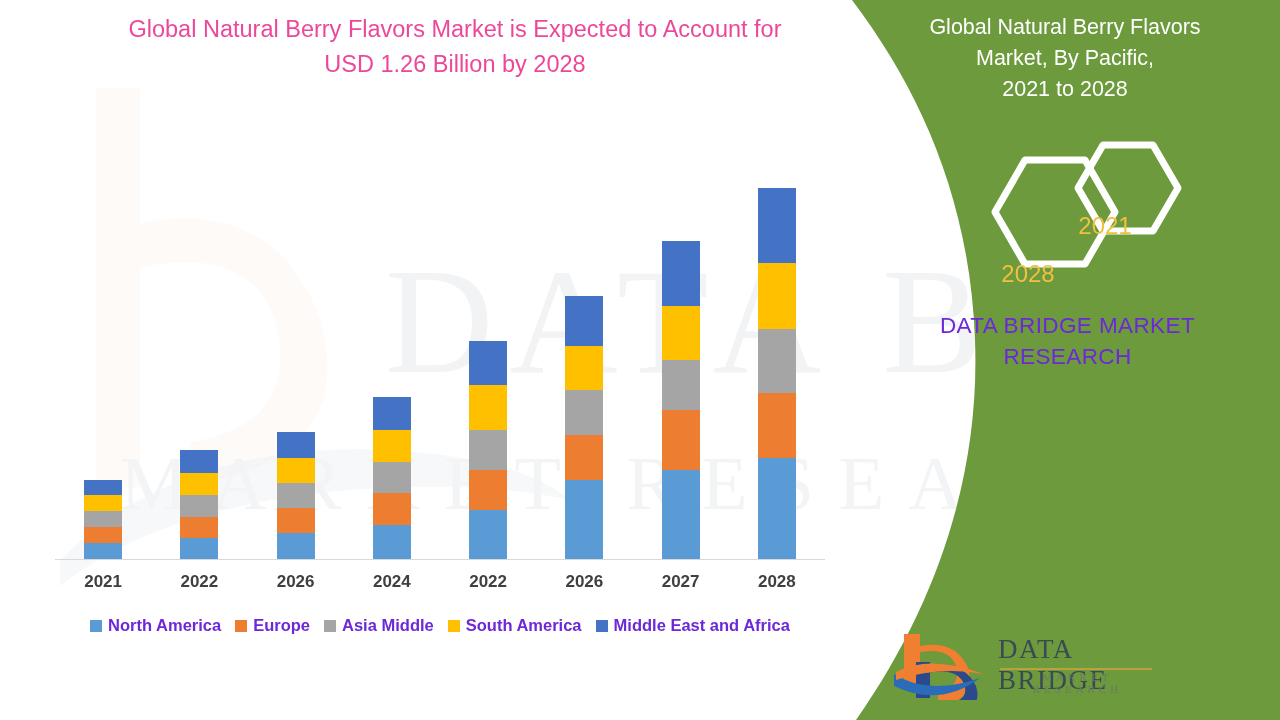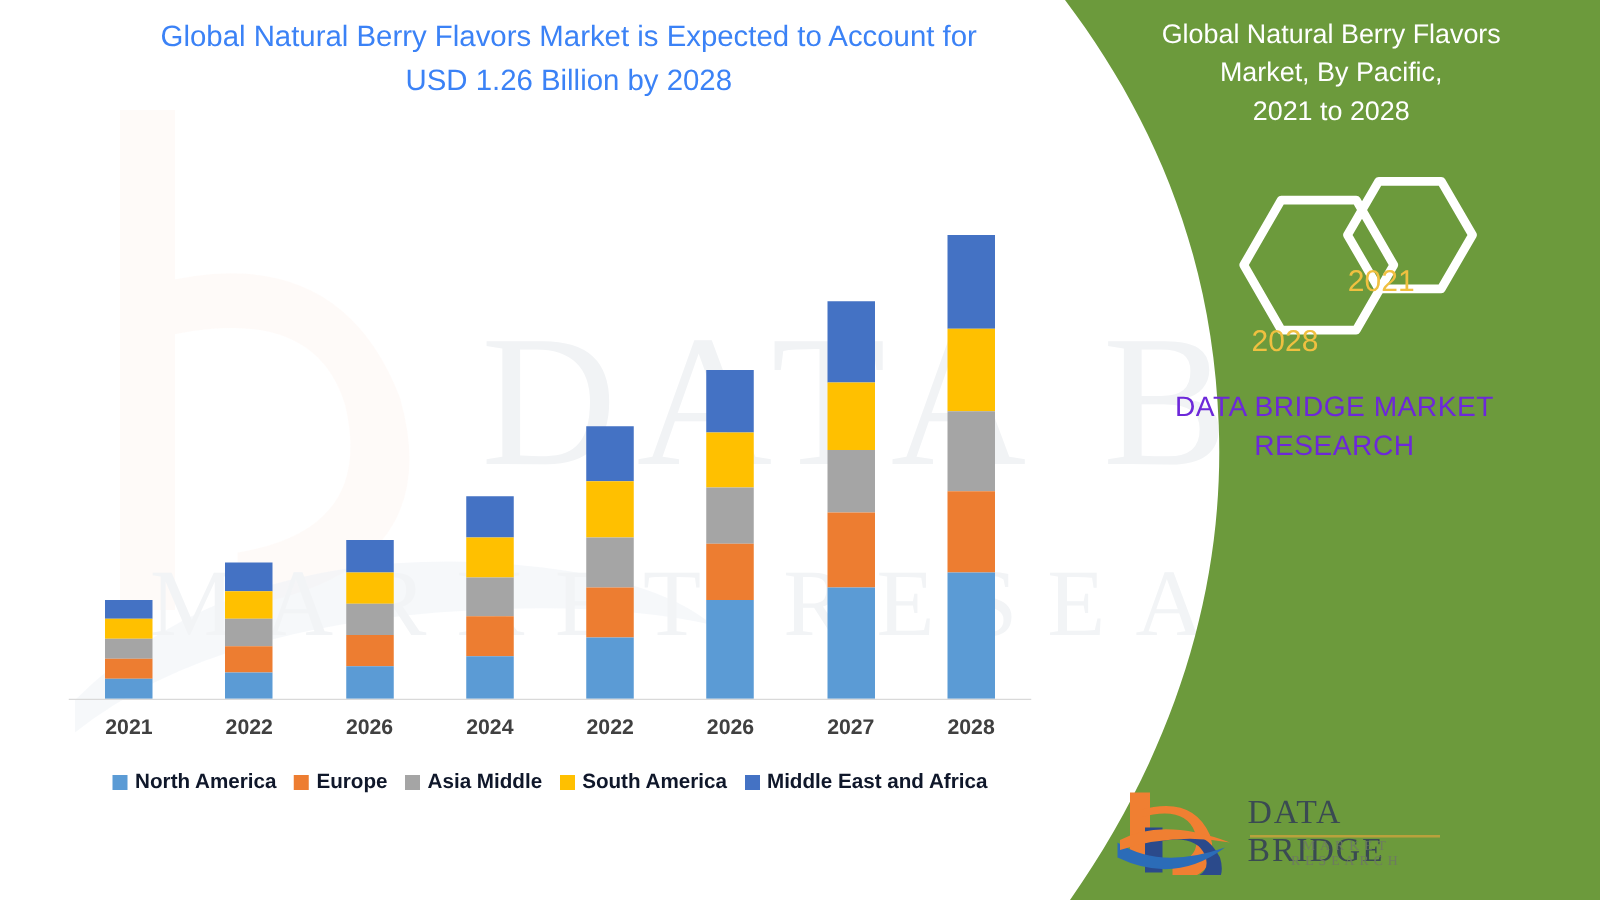--- a/index.html
+++ b/index.html
@@ -30,21 +30,21 @@
     font-family:"Liberation Serif", serif;
   }
   .wm-swoosh{
     position:absolute;left:60px;top:400px;width:520px;height:200px;
     opacity:.5;pointer-events:none;
   }
 
   
   .chart-title{
     position:absolute;left:95px;top:12px;width:720px;
-    text-align:center;color:#3b82f6;
+    text-align:center;color:#ec4899;
     font-size:23.5px;line-height:35px;font-weight:400;
   }
 
   
   .plot{position:absolute;left:55px;top:130px;width:770px;height:430px;}
   .axis-line{position:absolute;left:0;bottom:0;width:770px;height:1px;background:#d9d9d9;}
   .bars{position:absolute;left:0;top:0;width:770px;height:429px;display:flex;align-items:flex-end;}
   .bar-slot{flex:1 1 0;display:flex;justify-content:center;align-items:flex-end;height:100%;}
   .bar{width:38px;display:flex;flex-direction:column;justify-content:flex-end;}
   .seg{width:100%;}
@@ -53,21 +53,21 @@
   .xlabels{position:absolute;left:55px;top:572px;width:770px;display:flex;}
   .xlabel{flex:1 1 0;text-align:center;color:#404040;font-size:17px;font-weight:700;}
 
   
   .legend{
     position:absolute;left:55px;top:616px;width:770px;
     display:flex;justify-content:center;align-items:center;gap:14px;
   }
   .legend-item{display:flex;align-items:center;gap:6px;}
   .legend-swatch{width:12px;height:12px;display:inline-block;}
-  .legend-label{color:#0f172a;font-size:16.5px;font-weight:700;white-space:nowrap;}
+  .legend-label{color:#6d28d9;font-size:16.5px;font-weight:700;white-space:nowrap;}
 
   
   .panel{position:absolute;left:820px;top:0;width:460px;height:720px;}
   .panel svg{position:absolute;left:0;top:0;}
   .panel-title{
     position:absolute;left:60px;top:12px;width:370px;text-align:center;
     color:#ffffff;font-size:21.5px;line-height:31px;font-weight:400;
   }
   .hexwrap{position:absolute;left:150px;top:140px;width:220px;height:145px;}
   .hex-year{

